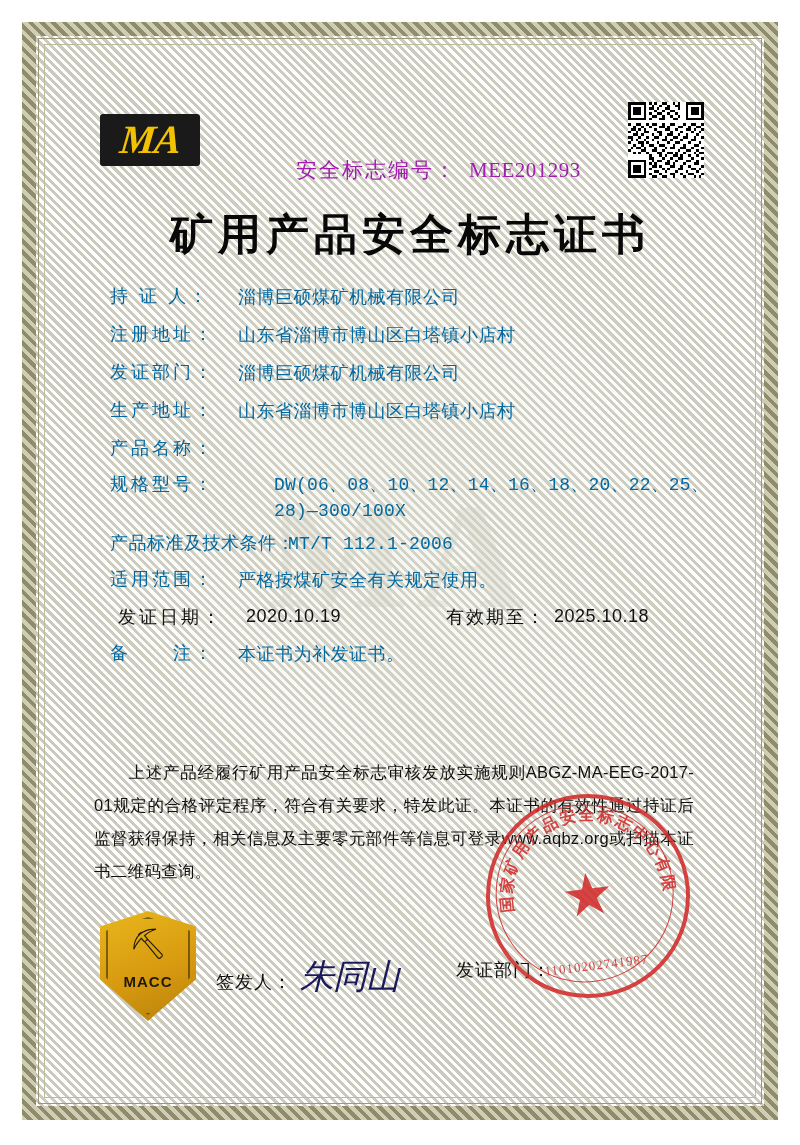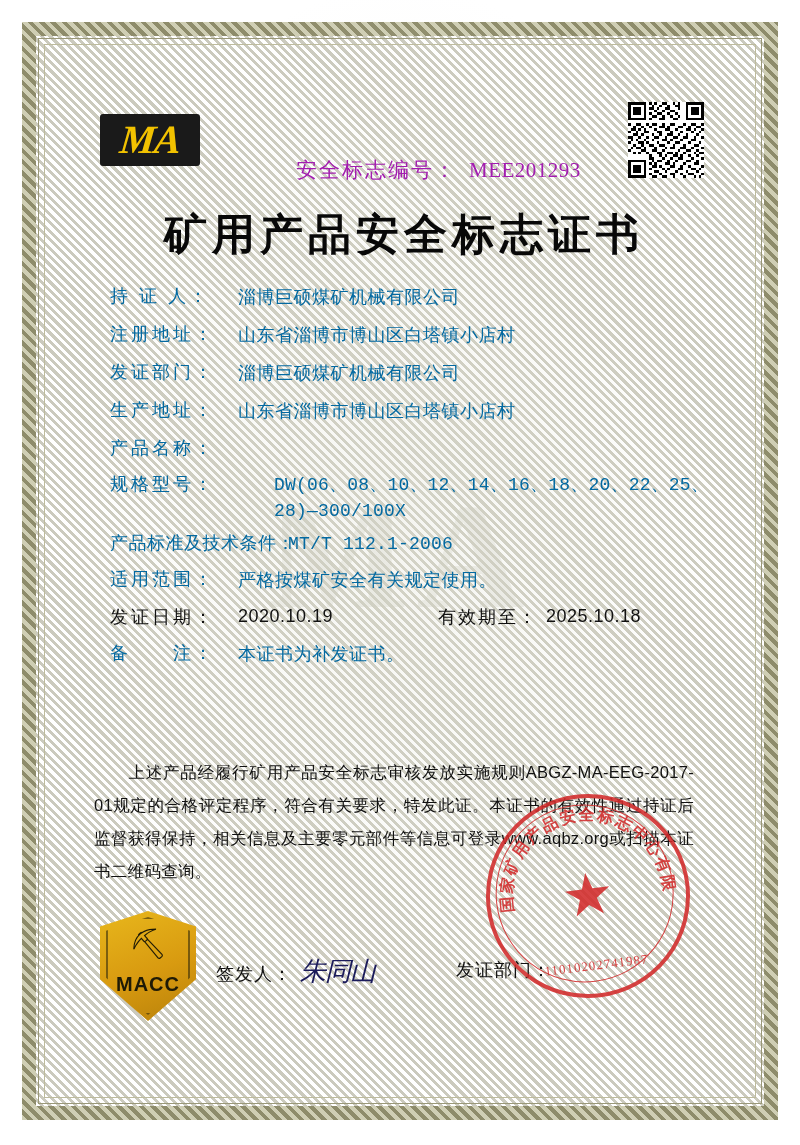--- a/index.html
+++ b/index.html
@@ -145,21 +145,21 @@
     position: absolute;
     right: 40px;
     top: 46px;
     width: 76px;
     height: 76px;
     background: #fff;
   }
 
   .title {
     position: absolute;
-    left: 4px;
+    left: 10px;
     top: 150px;
     width: 688px;
     text-align: center;
     font-family: "DejaVu Serif", serif;
     font-weight: 700;
     font-size: 43px;
     letter-spacing: 5px;
     color: #080808;
   }
 
@@ -199,20 +199,21 @@
   }
   .row.spec { margin-bottom: 6px; gap: 36px; }
   .row.tight { margin-bottom: 10px; }
 
   .date-row {
     display: flex;
     align-items: center;
     margin-bottom: 12px;
     font-size: 18px;
     color: #111;
+    margin-left: 8px;
   }
   .date-row .k { width: 128px; flex: 0 0 128px; letter-spacing: 3px; }
   .date-row .v1 { width: 200px; flex: 0 0 200px; letter-spacing: 0.5px; }
   .date-row .k2 { width: 108px; flex: 0 0 108px; letter-spacing: 2px; }
   .date-row .v2 { flex: 1; letter-spacing: 0.5px; }
 
   
   .para {
     position: absolute;
     left: 38px;
@@ -256,40 +257,40 @@
     text-align: center;
     font-size: 30px;
     color: #1e1a06;
     line-height: 1;
   }
   .badge .macc {
     position: absolute;
     left: 0; top: 62px;
     width: 96px;
     text-align: center;
-    font-size: 20px;
+    font-size: 15px;
     font-weight: 700;
     color: #1e1a06;
     letter-spacing: 1px;
   }
 
   
   .sign-area {
     position: absolute;
     left: 160px;
     top: 898px;
     width: 480px;
     font-size: 18px;
     color: #111;
   }
   .sign-area .sig-label { letter-spacing: 1px; }
   .sign-area .handwrite {
     font-family: "Liberation Serif", serif;
     font-style: italic;
-    font-size: 26px;
+    font-size: 34px;
     color: #1a1a5a;
     margin-left: 8px;
     letter-spacing: -1px;
   }
   .sign-area .dept {
     position: absolute;
     left: 240px;
     top: 4px;
     letter-spacing: 1px;
     white-space: nowrap;

